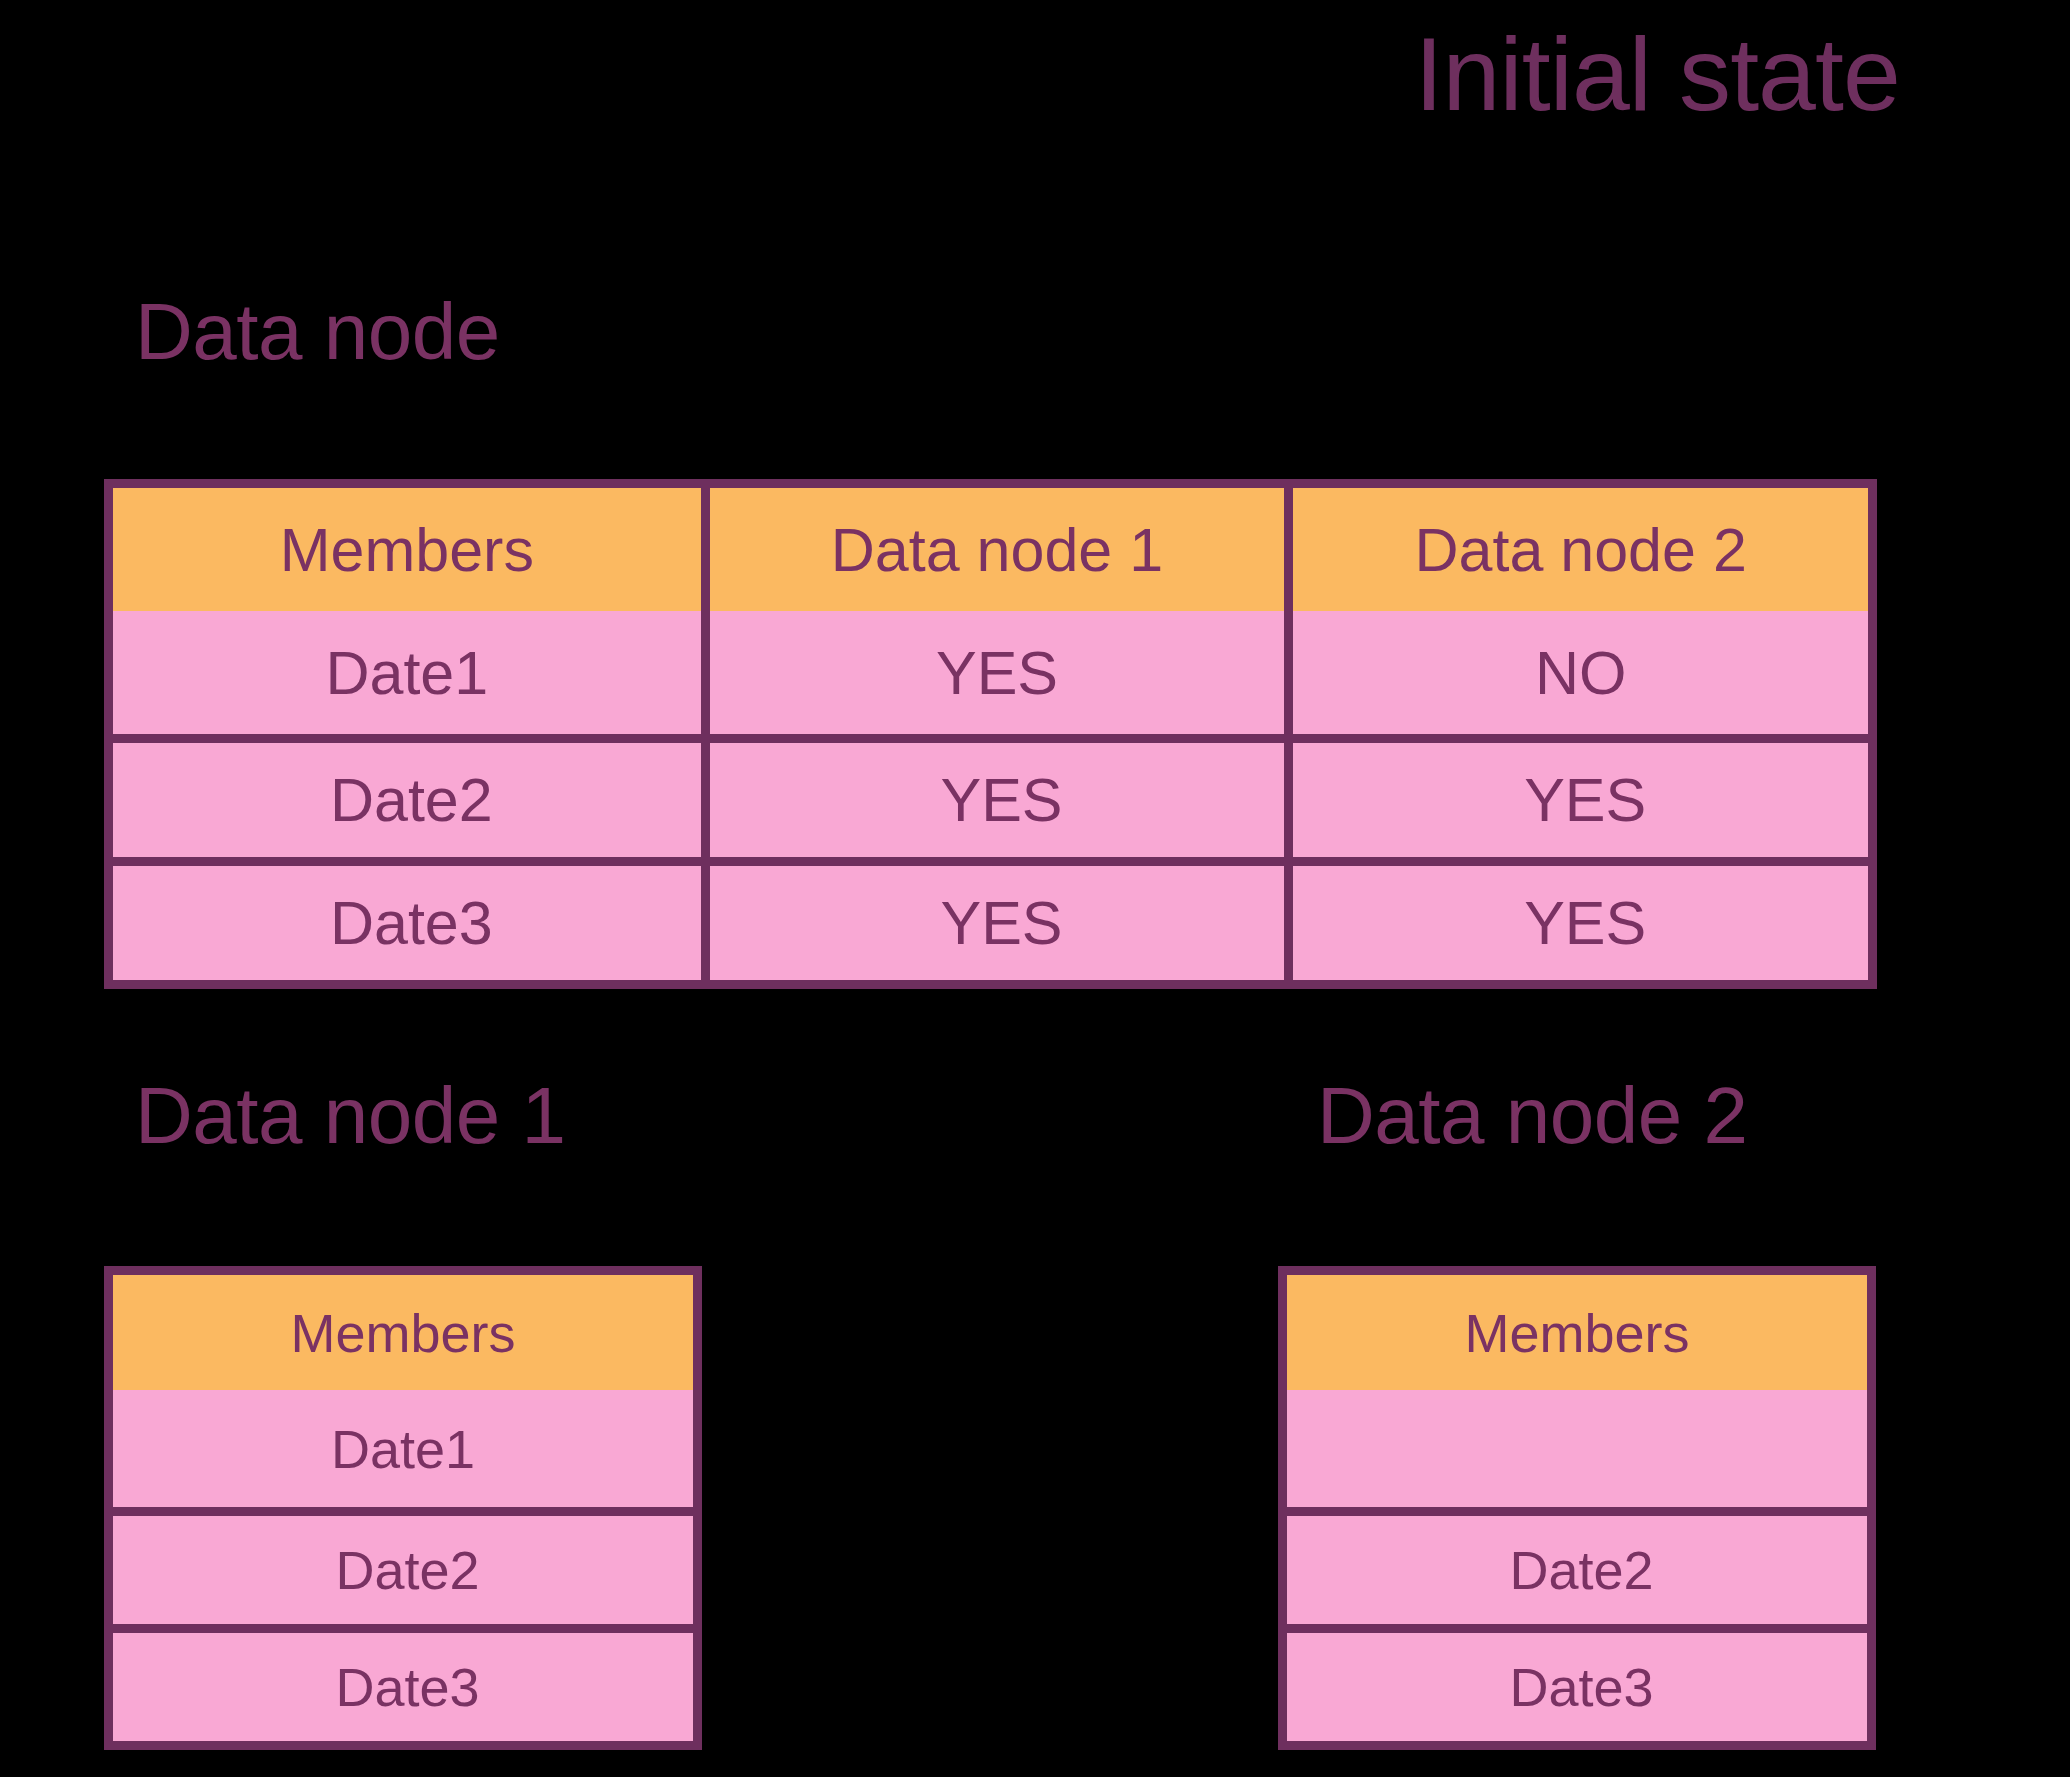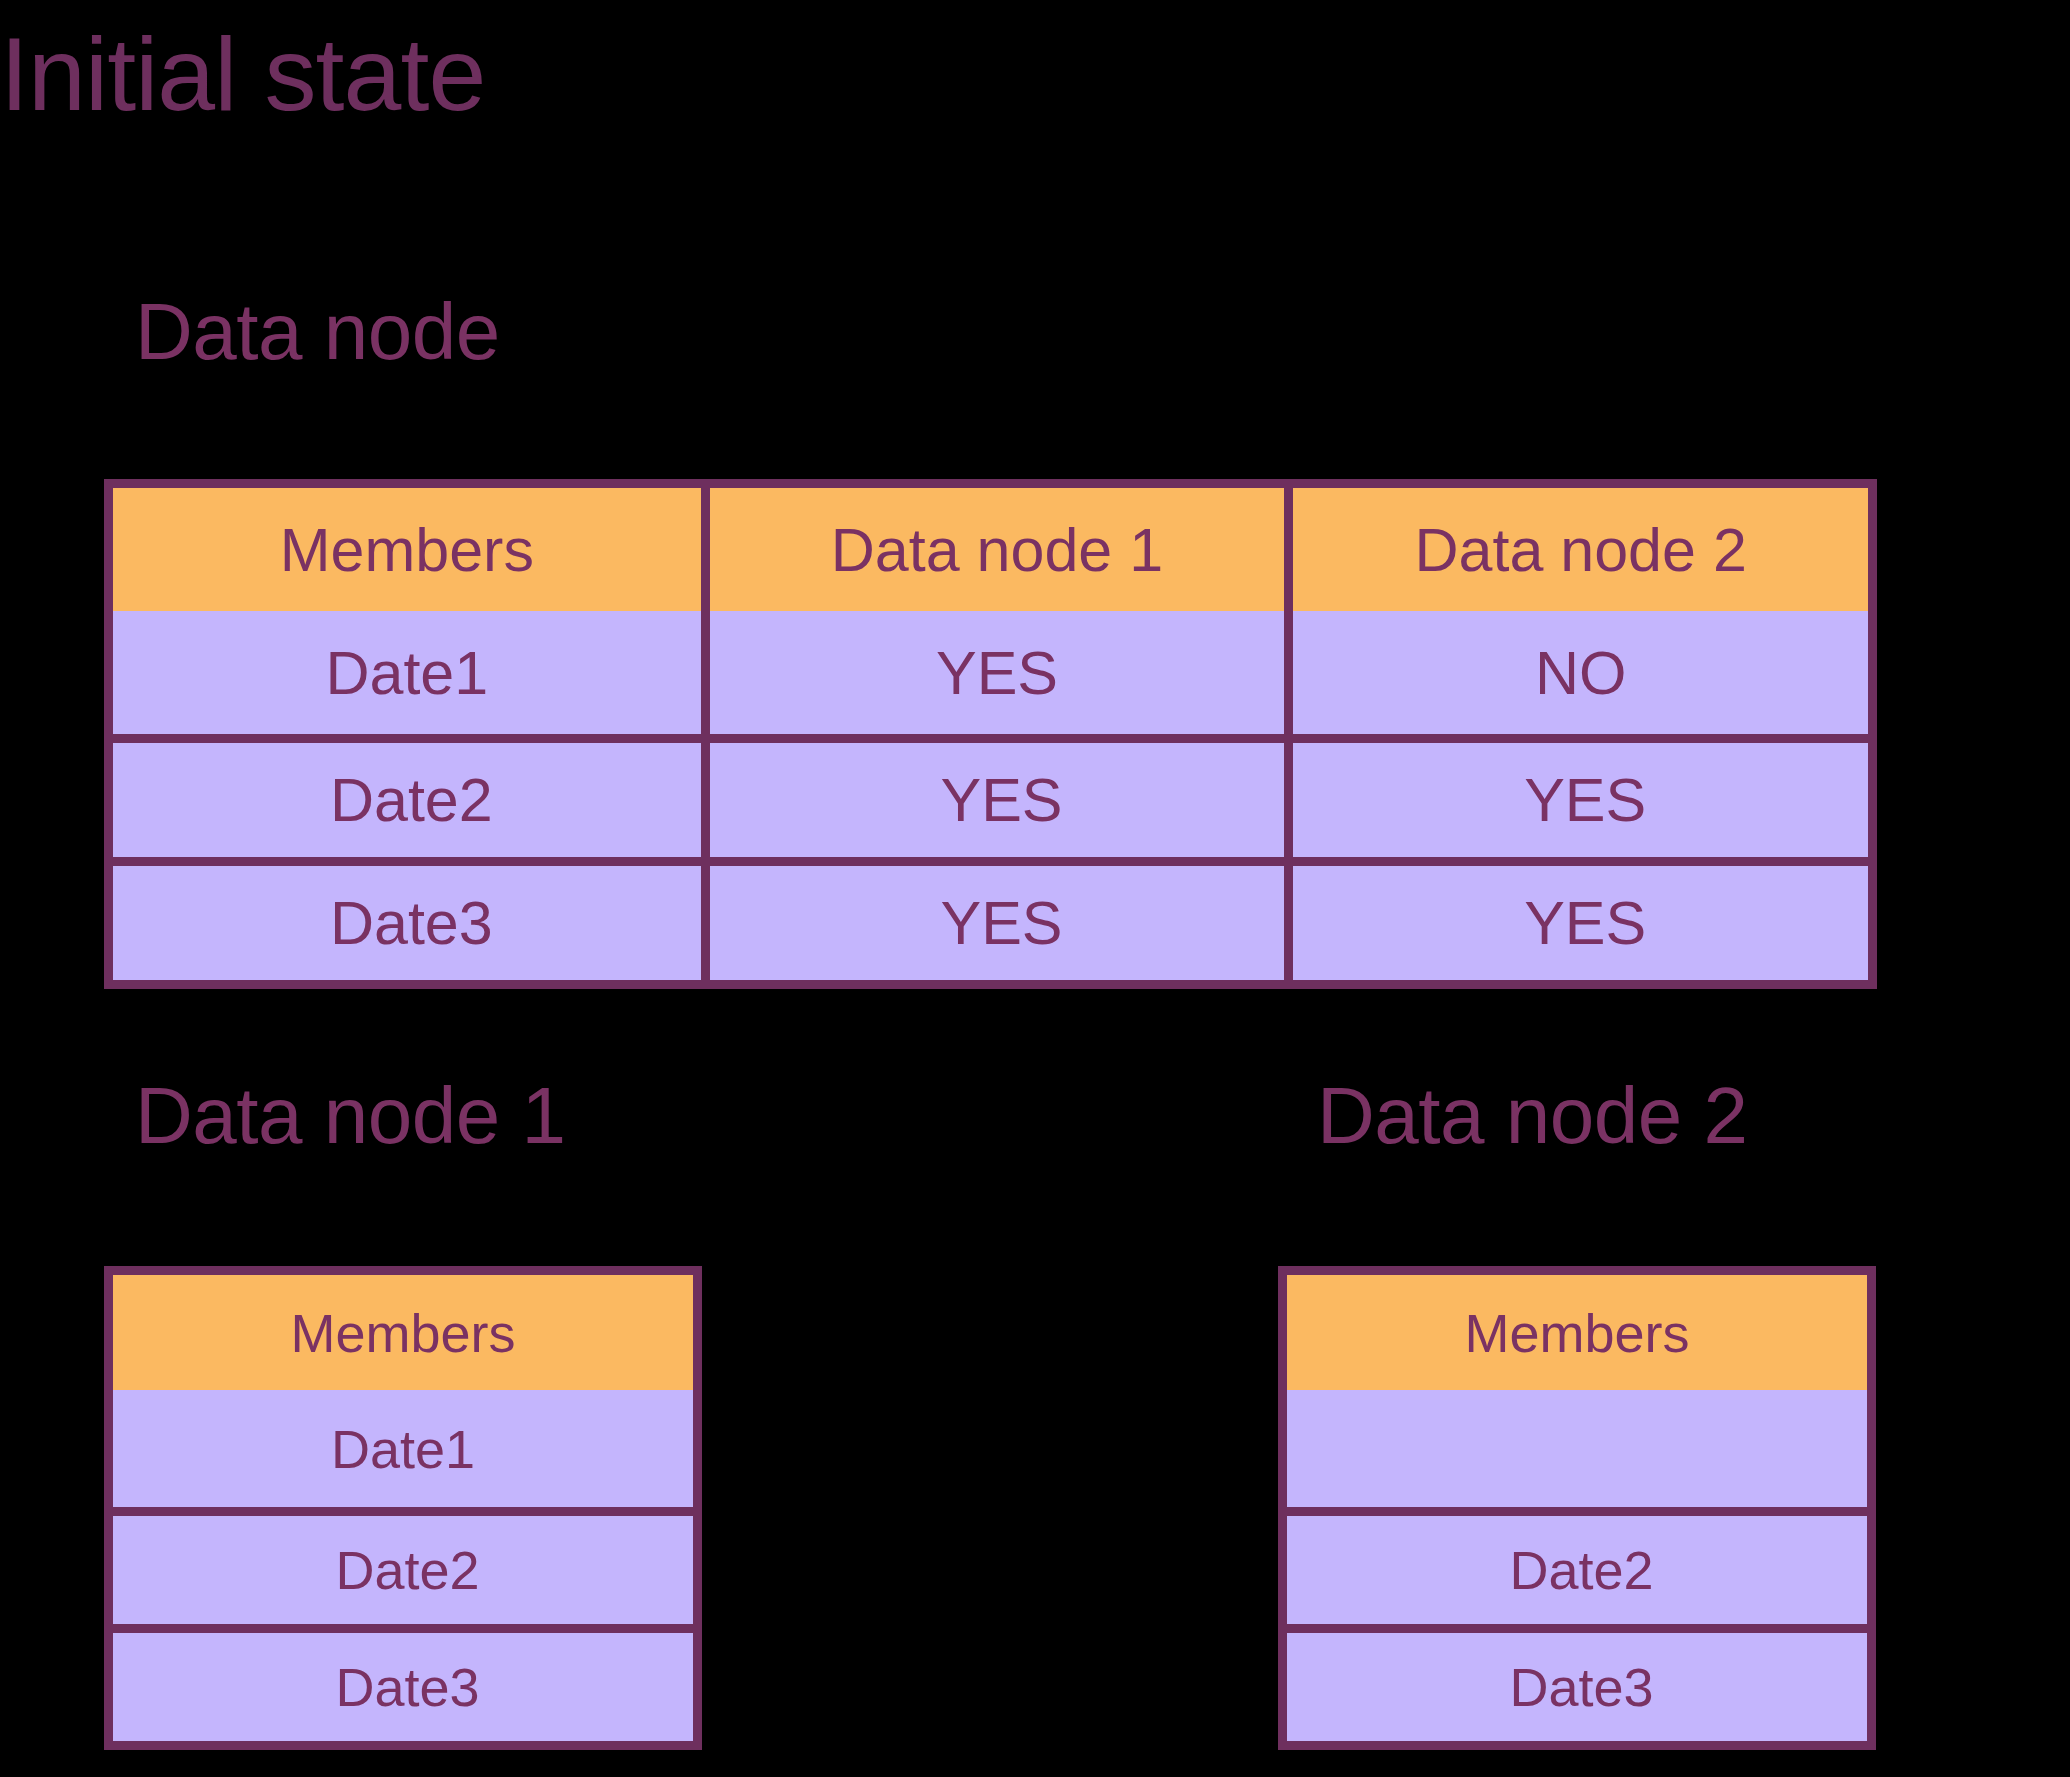--- a/index.html
+++ b/index.html
@@ -14,21 +14,21 @@
     font-family: "Liberation Sans", sans-serif;
     overflow: hidden;
   }
 
   
   .page-title {
     position: absolute;
     left: 0;
     top: 16.7px;
     width: 1900px;
-    text-align: left;
+    text-align: right;
     color: #6E2F5E;
     font-size: 104px;
     font-weight: 400;
     letter-spacing: -0.9px;
     line-height: 1.1;
     white-space: nowrap;
   }
 
   
   .section-heading {
@@ -50,21 +50,21 @@
     border-collapse: separate;
     border-spacing: 0;
     background: #6E2F5E;
     border: 9.3px solid #6E2F5E;
     box-sizing: border-box;
     table-layout: fixed;
     margin-top: 21px;
   }
   .grid-table td,
   .grid-table th {
-    background: #c4b5fd;
+    background: #f9a8d4;
     border: 0;
     padding: 0;
     text-align: center;
     vertical-align: middle;
     font-weight: 400;
     color: #7A3263;
     box-sizing: border-box;
   }
   .grid-table tr + tr td,
   .grid-table tr + tr th { border-top: 9.3px solid #6E2F5E; padding-left: 9px; }

